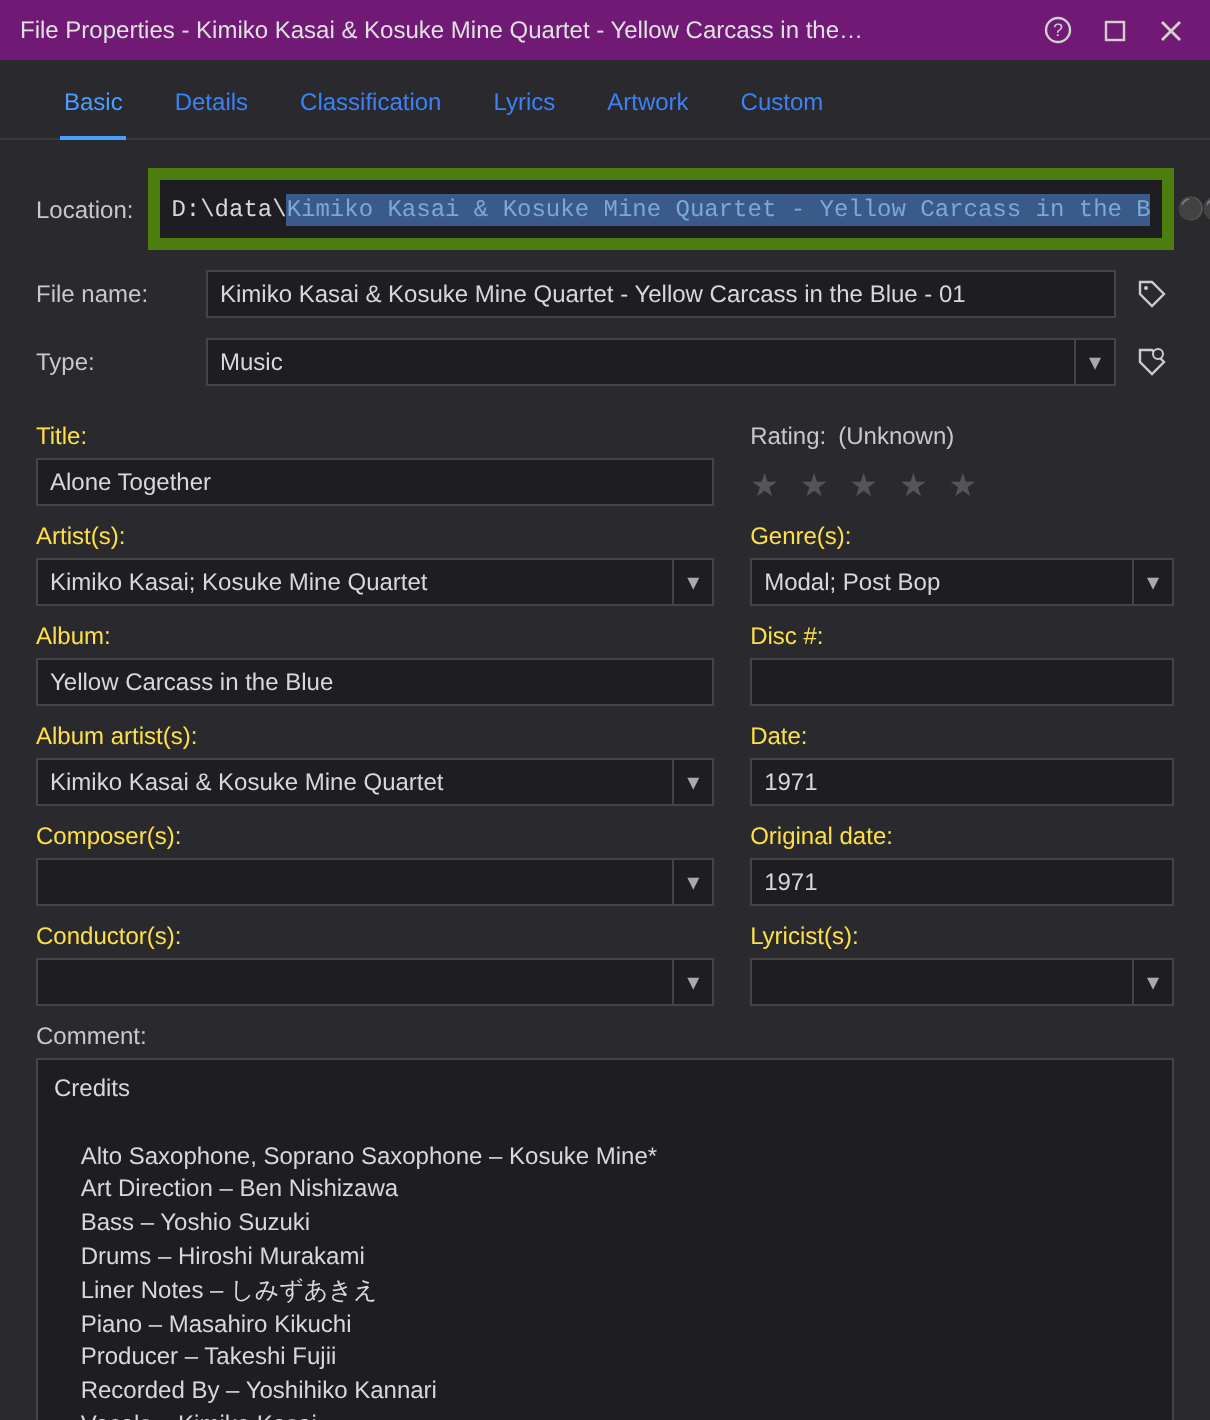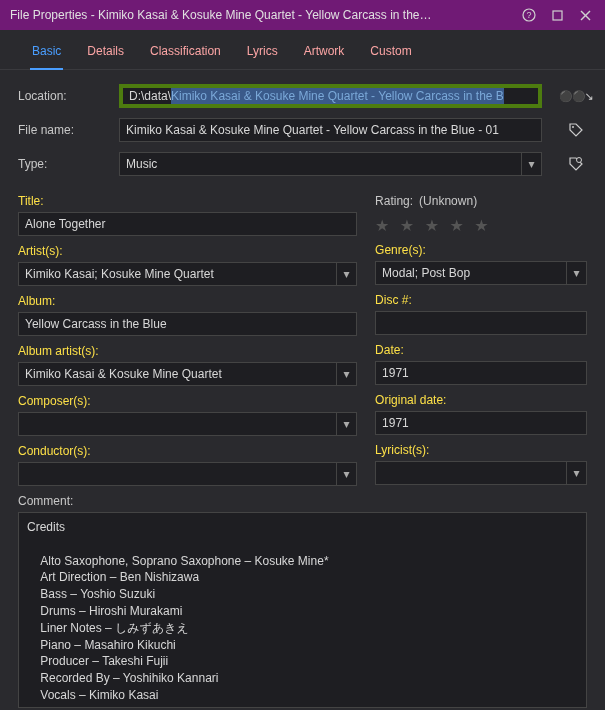--- a/index.html
+++ b/index.html
@@ -37,37 +37,37 @@
   cursor: pointer;
 }
 .tabs {
   display: flex;
   gap: 22px;
   padding: 8px 20px 0 30px;
   border-bottom: 1px solid #3a3a3e;
 }
 .tab {
   padding: 6px 2px 10px 2px;
-  color: #fca5a5;
+  color: #3b82f6;
   cursor: pointer;
   font-size: 12px;
 }
 .tab.active {
   color: #4a9eff;
   border-bottom: 2px solid #4a9eff;
   margin-bottom: -1px;
 }
 .form {
   padding: 14px 18px 8px 18px;
 }
 .row {
   display: flex;
   align-items: center;
   margin-bottom: 10px;
-  gap: 23px;
+  gap: 7px;
 }
 .row .lbl {
   width: 78px;
   color: #c8c8c8;
 }
 .row .field {
   flex: 1;
 }
 input.text, .combo-input {
   width: 100%;
@@ -179,21 +179,21 @@
   <div class="tab">Classification</div>
   <div class="tab">Lyrics</div>
   <div class="tab">Artwork</div>
   <div class="tab">Custom</div>
 </div>
 
 <div class="form">
   <div class="row">
     <span class="lbl">Location:</span>
     <div class="field">
-      <div class="text location-input" style="display:flex;align-items:center;overflow:hidden;white-space:nowrap;background:#1e1e22;border:4px solid #4d7c0f;height:24px;padding:0 6px;">
+      <div class="text location-input" style="display:flex;align-items:center;overflow:hidden;white-space:nowrap;background:#1e1e22;border:6px solid #4d7c0f;height:41px;padding:0 6px;font-family:Liberation Mono, monospace;">
         <span style="color:#d8d8d8;">D:\data\</span>
           <span class="sel-highlight">Kimiko Kasai &amp; Kosuke Mine Quartet - Yellow Carcass in the B</span>
       </div>
     </div>
     <div class="iconbtn" style="font-size:11px;letter-spacing:-1px;">⚫⚫↘</div>
   </div>
 
   <div class="row">
     <span class="lbl">File name:</span>
     <div class="field"><input class="text" value="Kimiko Kasai &amp; Kosuke Mine Quartet - Yellow Carcass in the Blue - 01" style=""></div>

